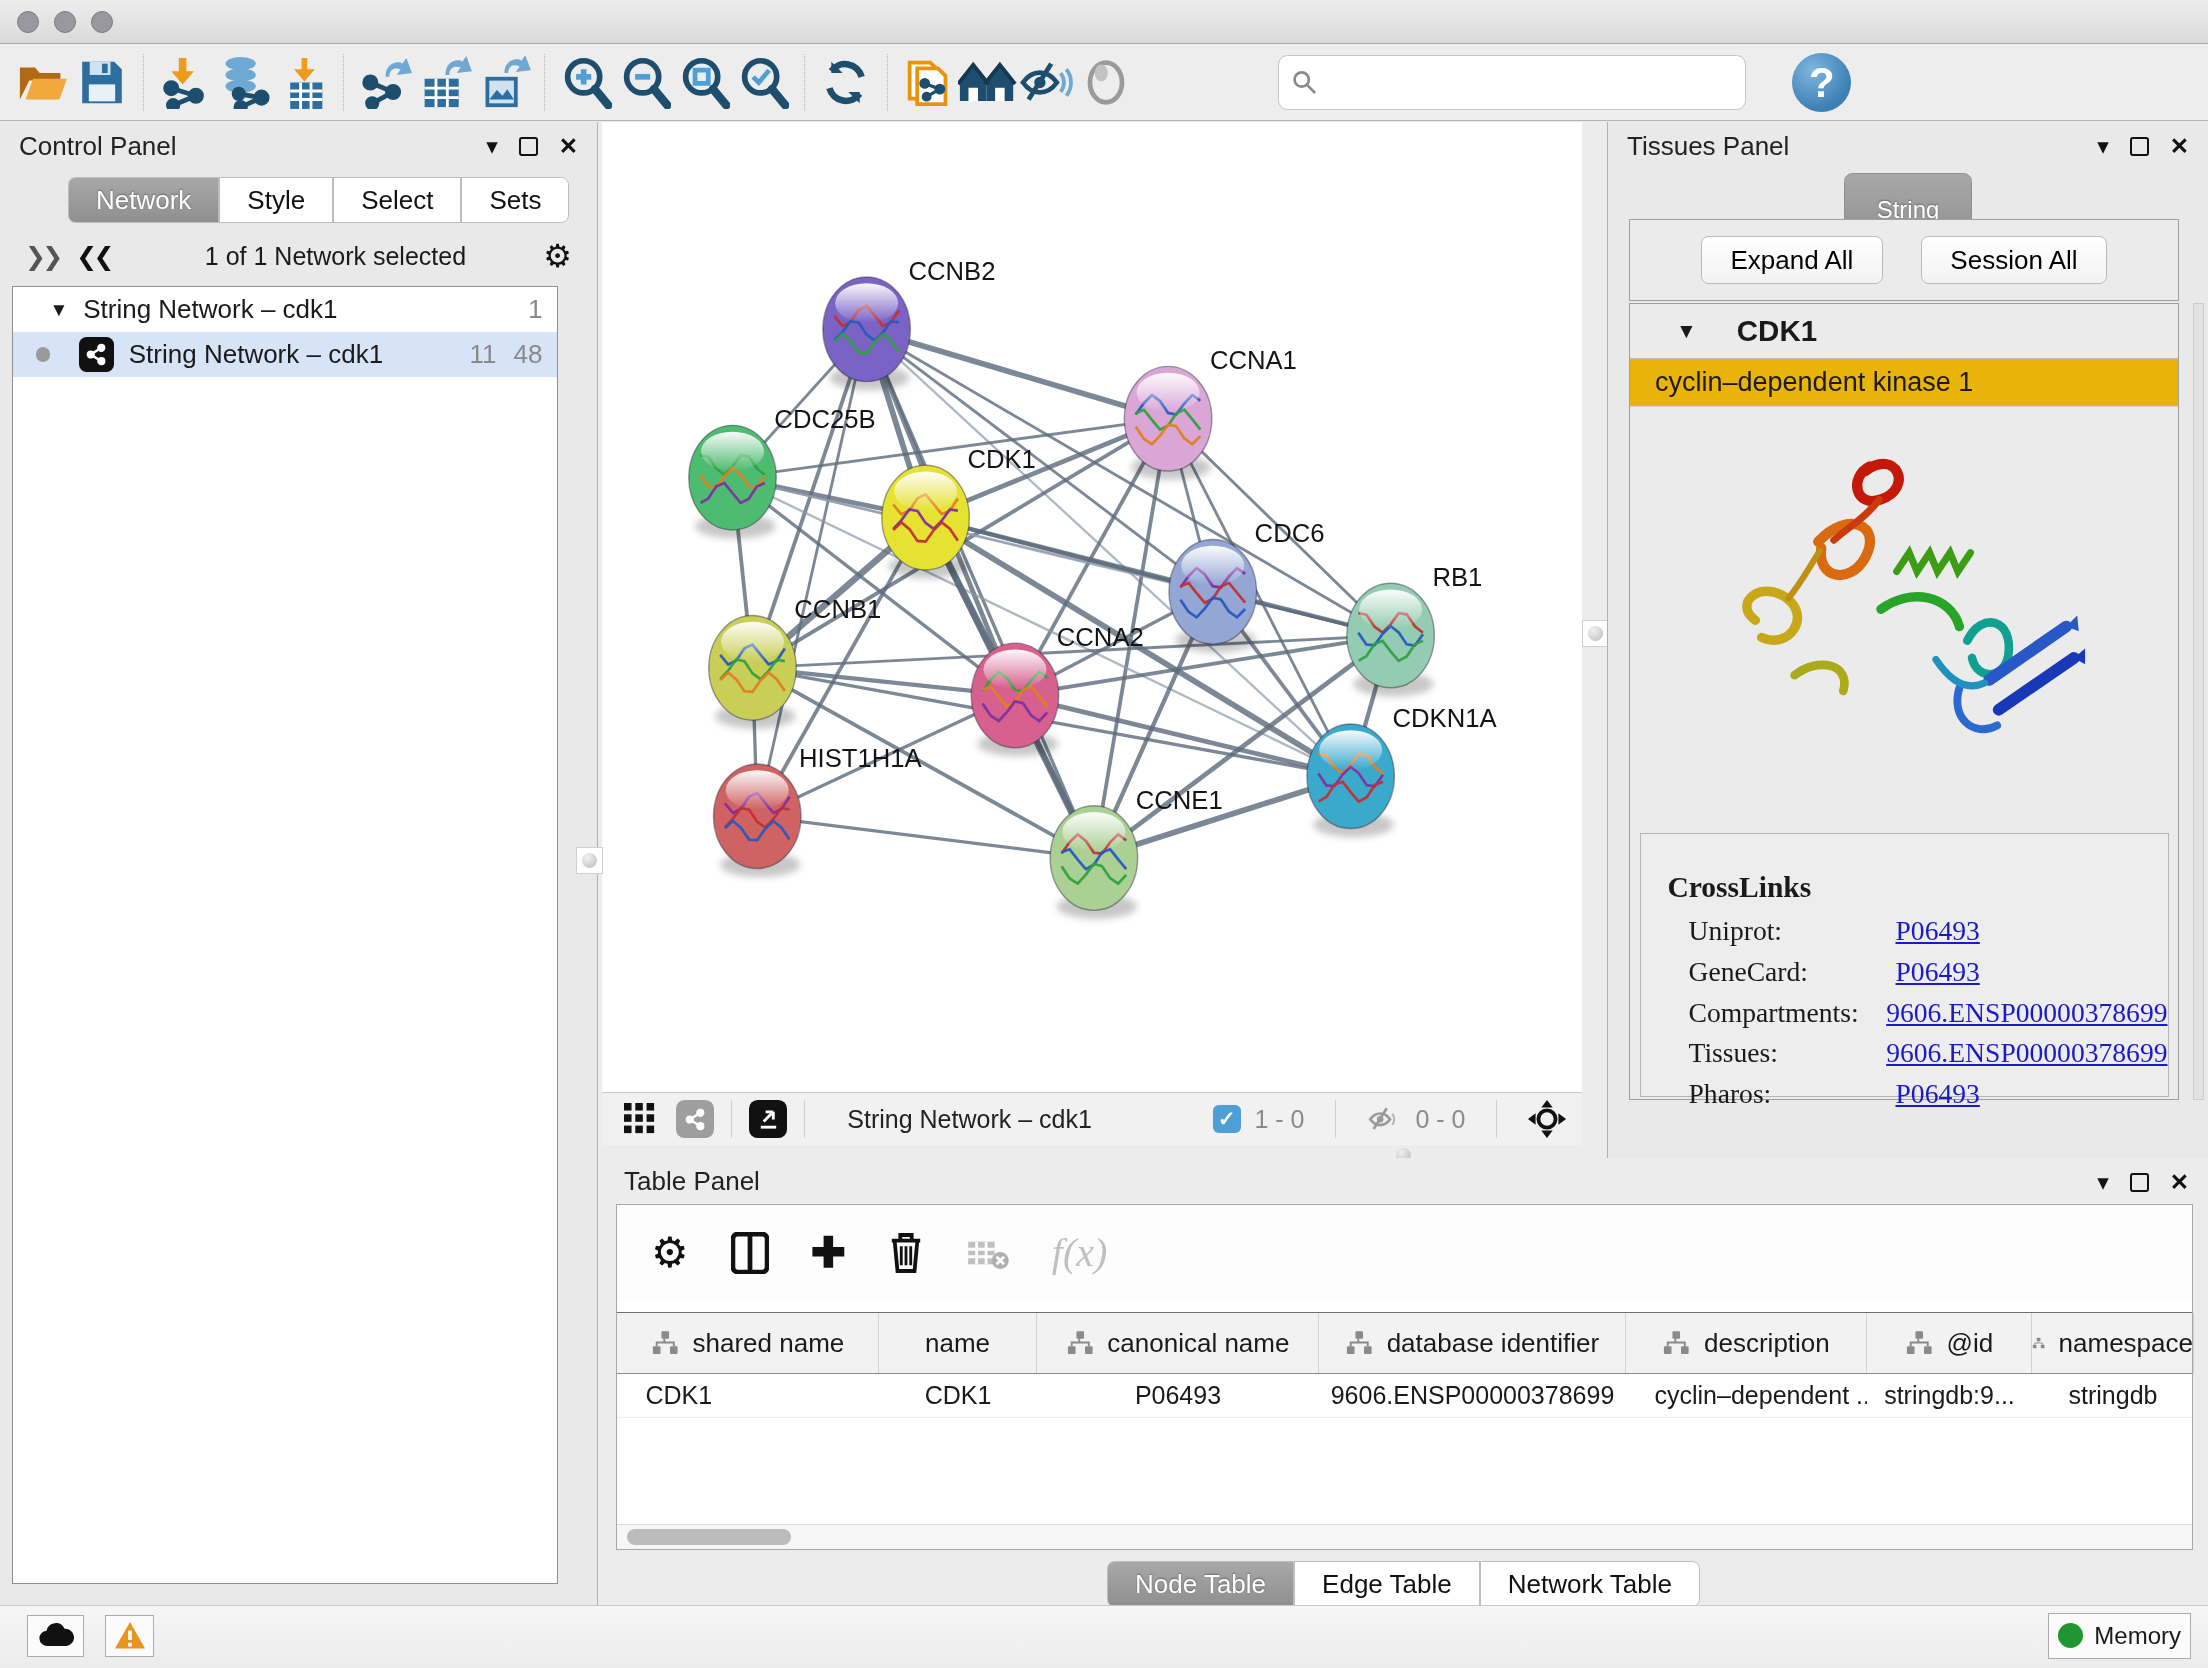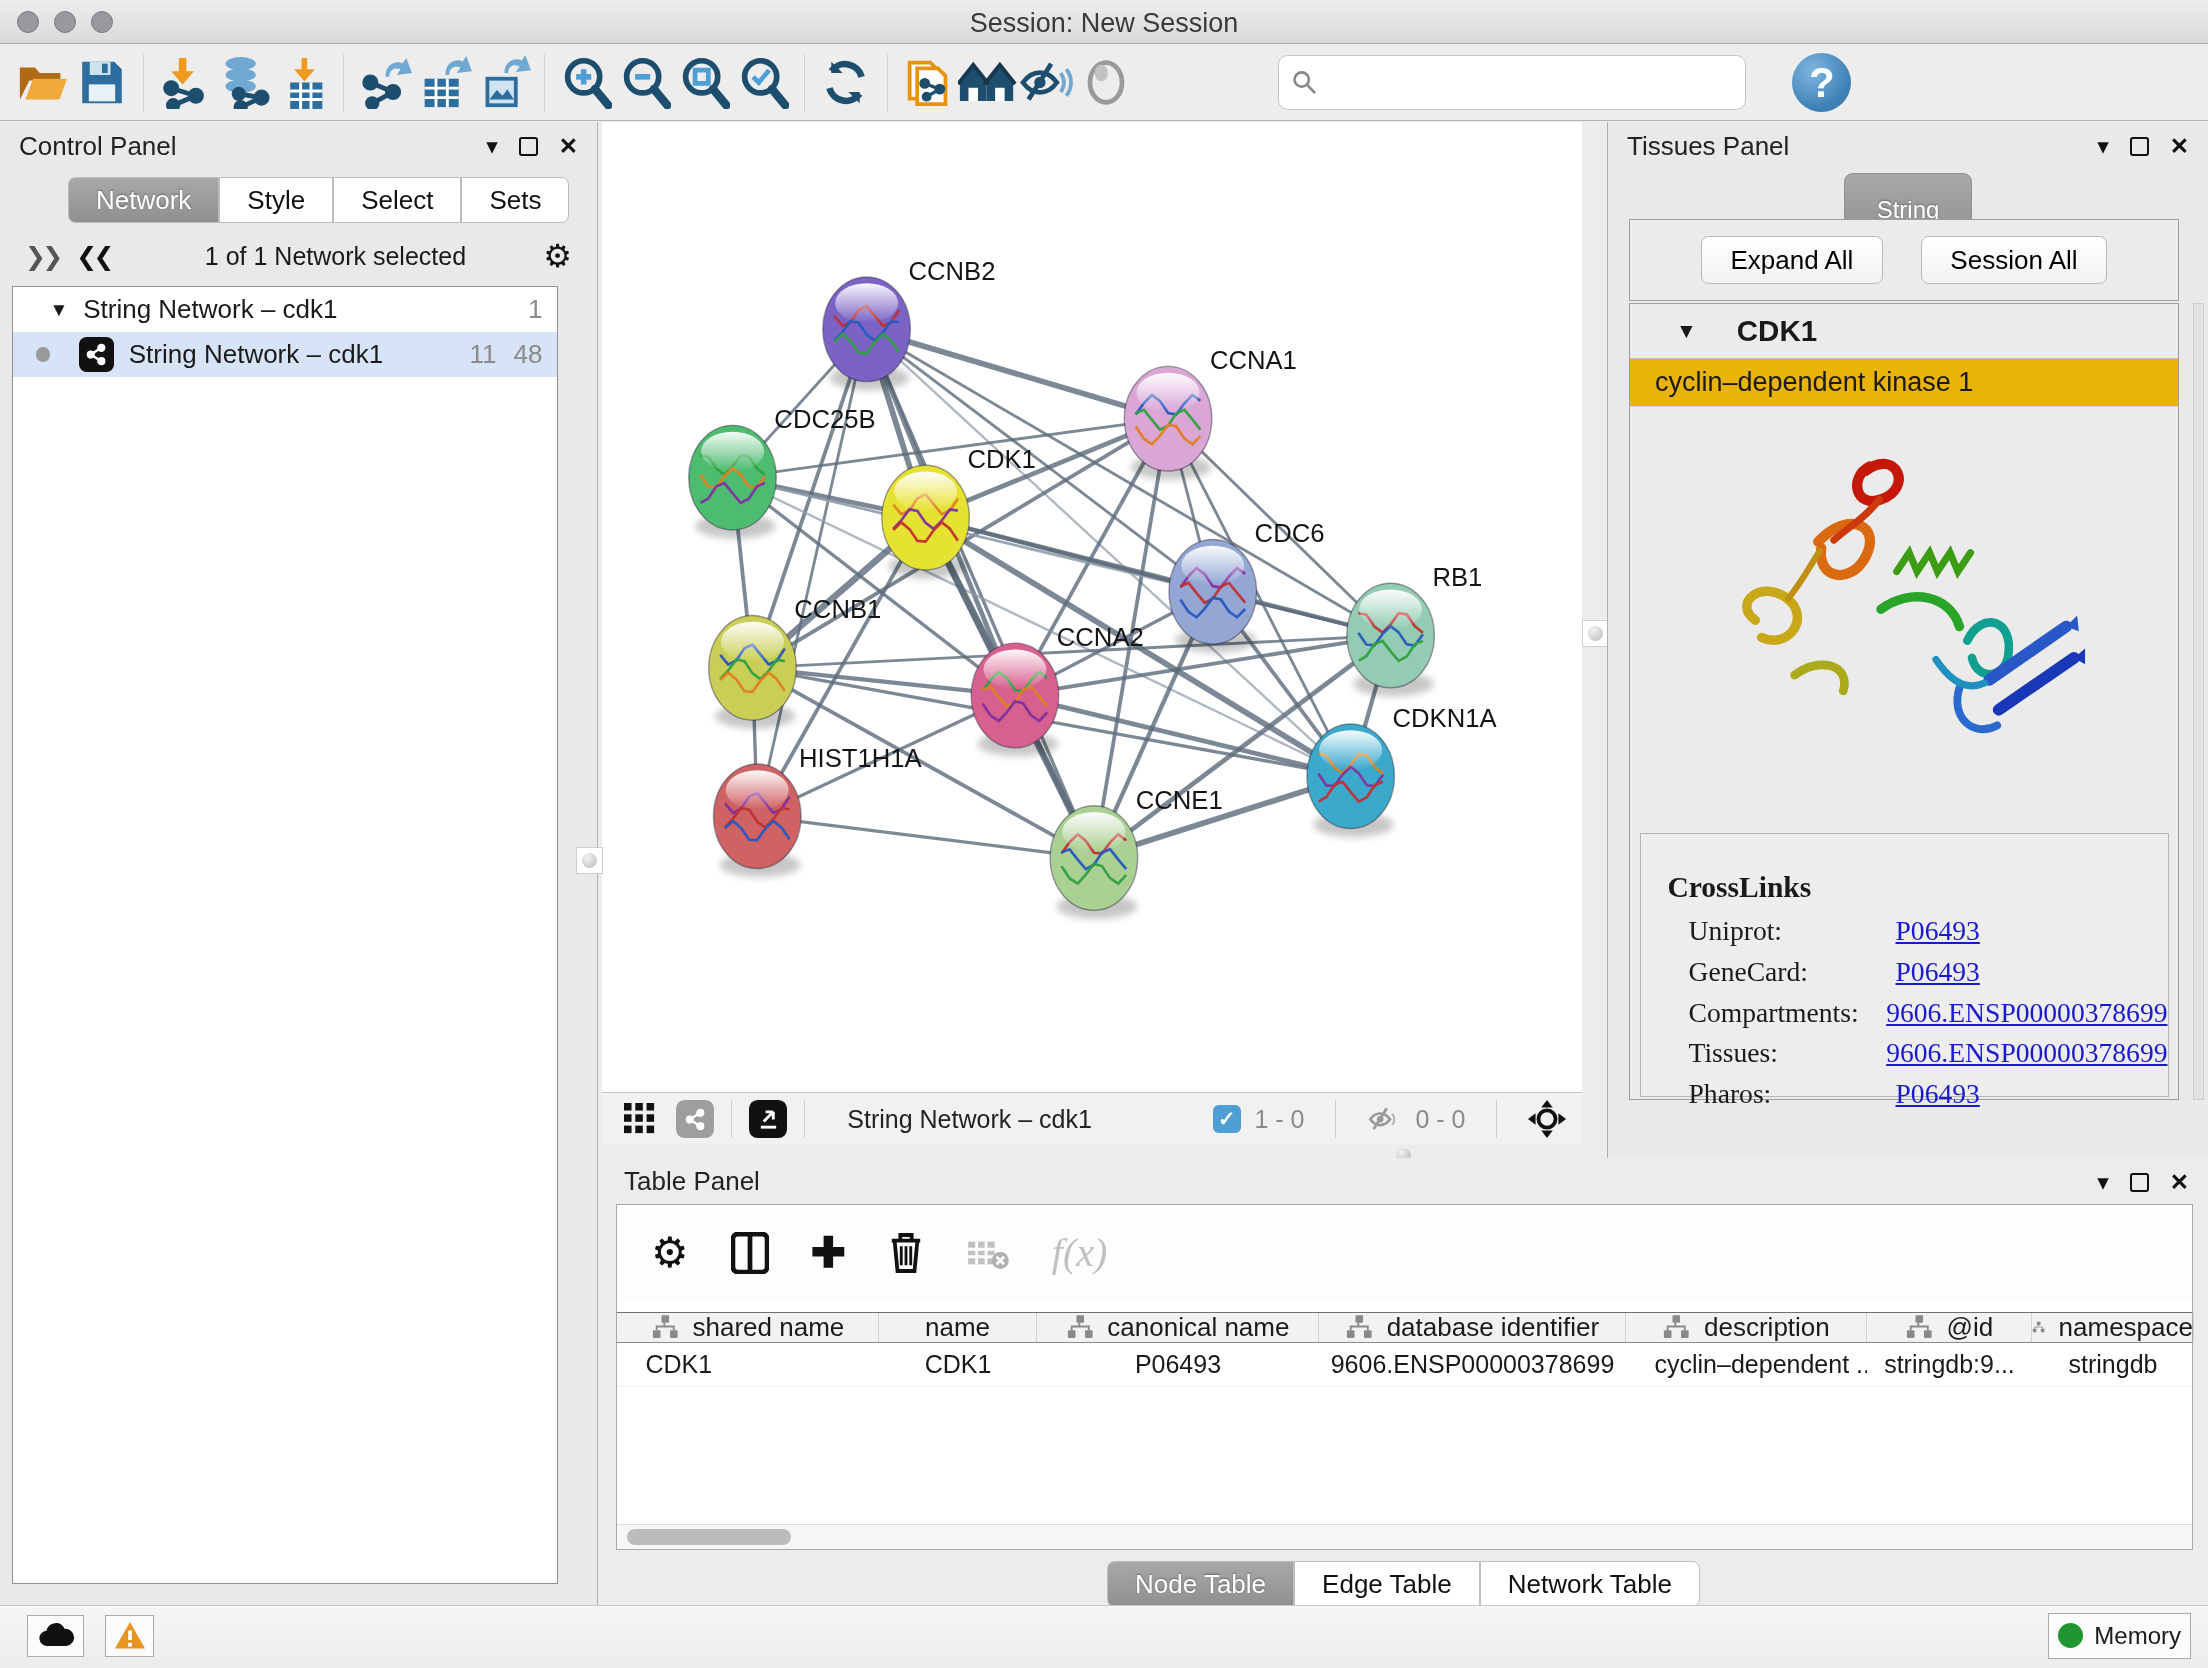--- a/index.html
+++ b/index.html
@@ -111,21 +111,21 @@
   
   #table-panel{left:599px;top:1158px;width:1609px;height:447px;background:#ececec;}
   #tp-title{position:absolute;left:25px;top:7.6px;font-size:26px;color:#222;}
   #tp-box{position:absolute;left:17px;top:46px;width:1577px;height:346px;background:#fff;
      border:1px solid #a8a8a8;}
   #tp-toolbar{height:95px;display:flex;align-items:center;gap:42px;padding-left:34px;
      background:#fdfdfd;}
   #tp-toolbar .ti{font-size:42px;color:#111;}
   #tp-toolbar .fx{font-family:"Liberation Serif",serif;font-style:italic;font-size:40px;color:#c0c0c0;}
   #tp-table{position:absolute;left:0;top:107px;width:1575px;}
-  #tp-header{display:flex;background:#f2f2f2;border-top:1.9px solid #6f6f6f;border-bottom:1.9px solid #8a8a8a;height:31px;}
+  #tp-header{display:flex;background:#f2f2f2;border-top:1.9px solid #6f6f6f;border-bottom:1.9px solid #8a8a8a;height:62px;}
   .th{display:flex;align-items:center;justify-content:center;font-size:26px;gap:13.3px;
       border-right:1px solid #d2d2d2;overflow:hidden;white-space:nowrap;}
   #tp-row{display:flex;height:44px;border-bottom:1px solid #f0f0f0;}
   .td{font-size:25px;display:flex;align-items:center;justify-content:center;overflow:hidden;
       white-space:nowrap;}
   .td.left{justify-content:flex-start;padding-left:28.5px;}
   #tp-hscroll{position:absolute;left:0;bottom:0;width:1575px;height:25px;background:#f6f6f6;
      border-top:1px solid #dcdcdc;}
   #tp-hscroll .thumb{position:absolute;left:9.5px;top:3.8px;width:164px;height:16px;
      border-radius:8.6px;background:#bcbcbc;}
@@ -143,21 +143,20 @@
 </style>
 </head>
 <body>
 
 <div id="app">
 
   <div class="abs" id="titlebar">
     <div class="tl" style="left:17px"></div>
     <div class="tl" style="left:54px"></div>
     <div class="tl" style="left:91px"></div>
-    <div id="win-title">Session: New Session</div>
   </div>
 
   <div class="abs" id="toolbar">
     <div class="tbtn">
       <svg width="53" height="49" viewBox="0 0 56 52">
         <path d="M4 44 L4 10 h16 l5 6 h22 v8 H14 Z" fill="#b06a14"></path>
         <path d="M10 44 L18 22 h36 l-8 22 Z" fill="#f2a93b"></path>
       </svg>
     </div>
     <div class="tbtn">

